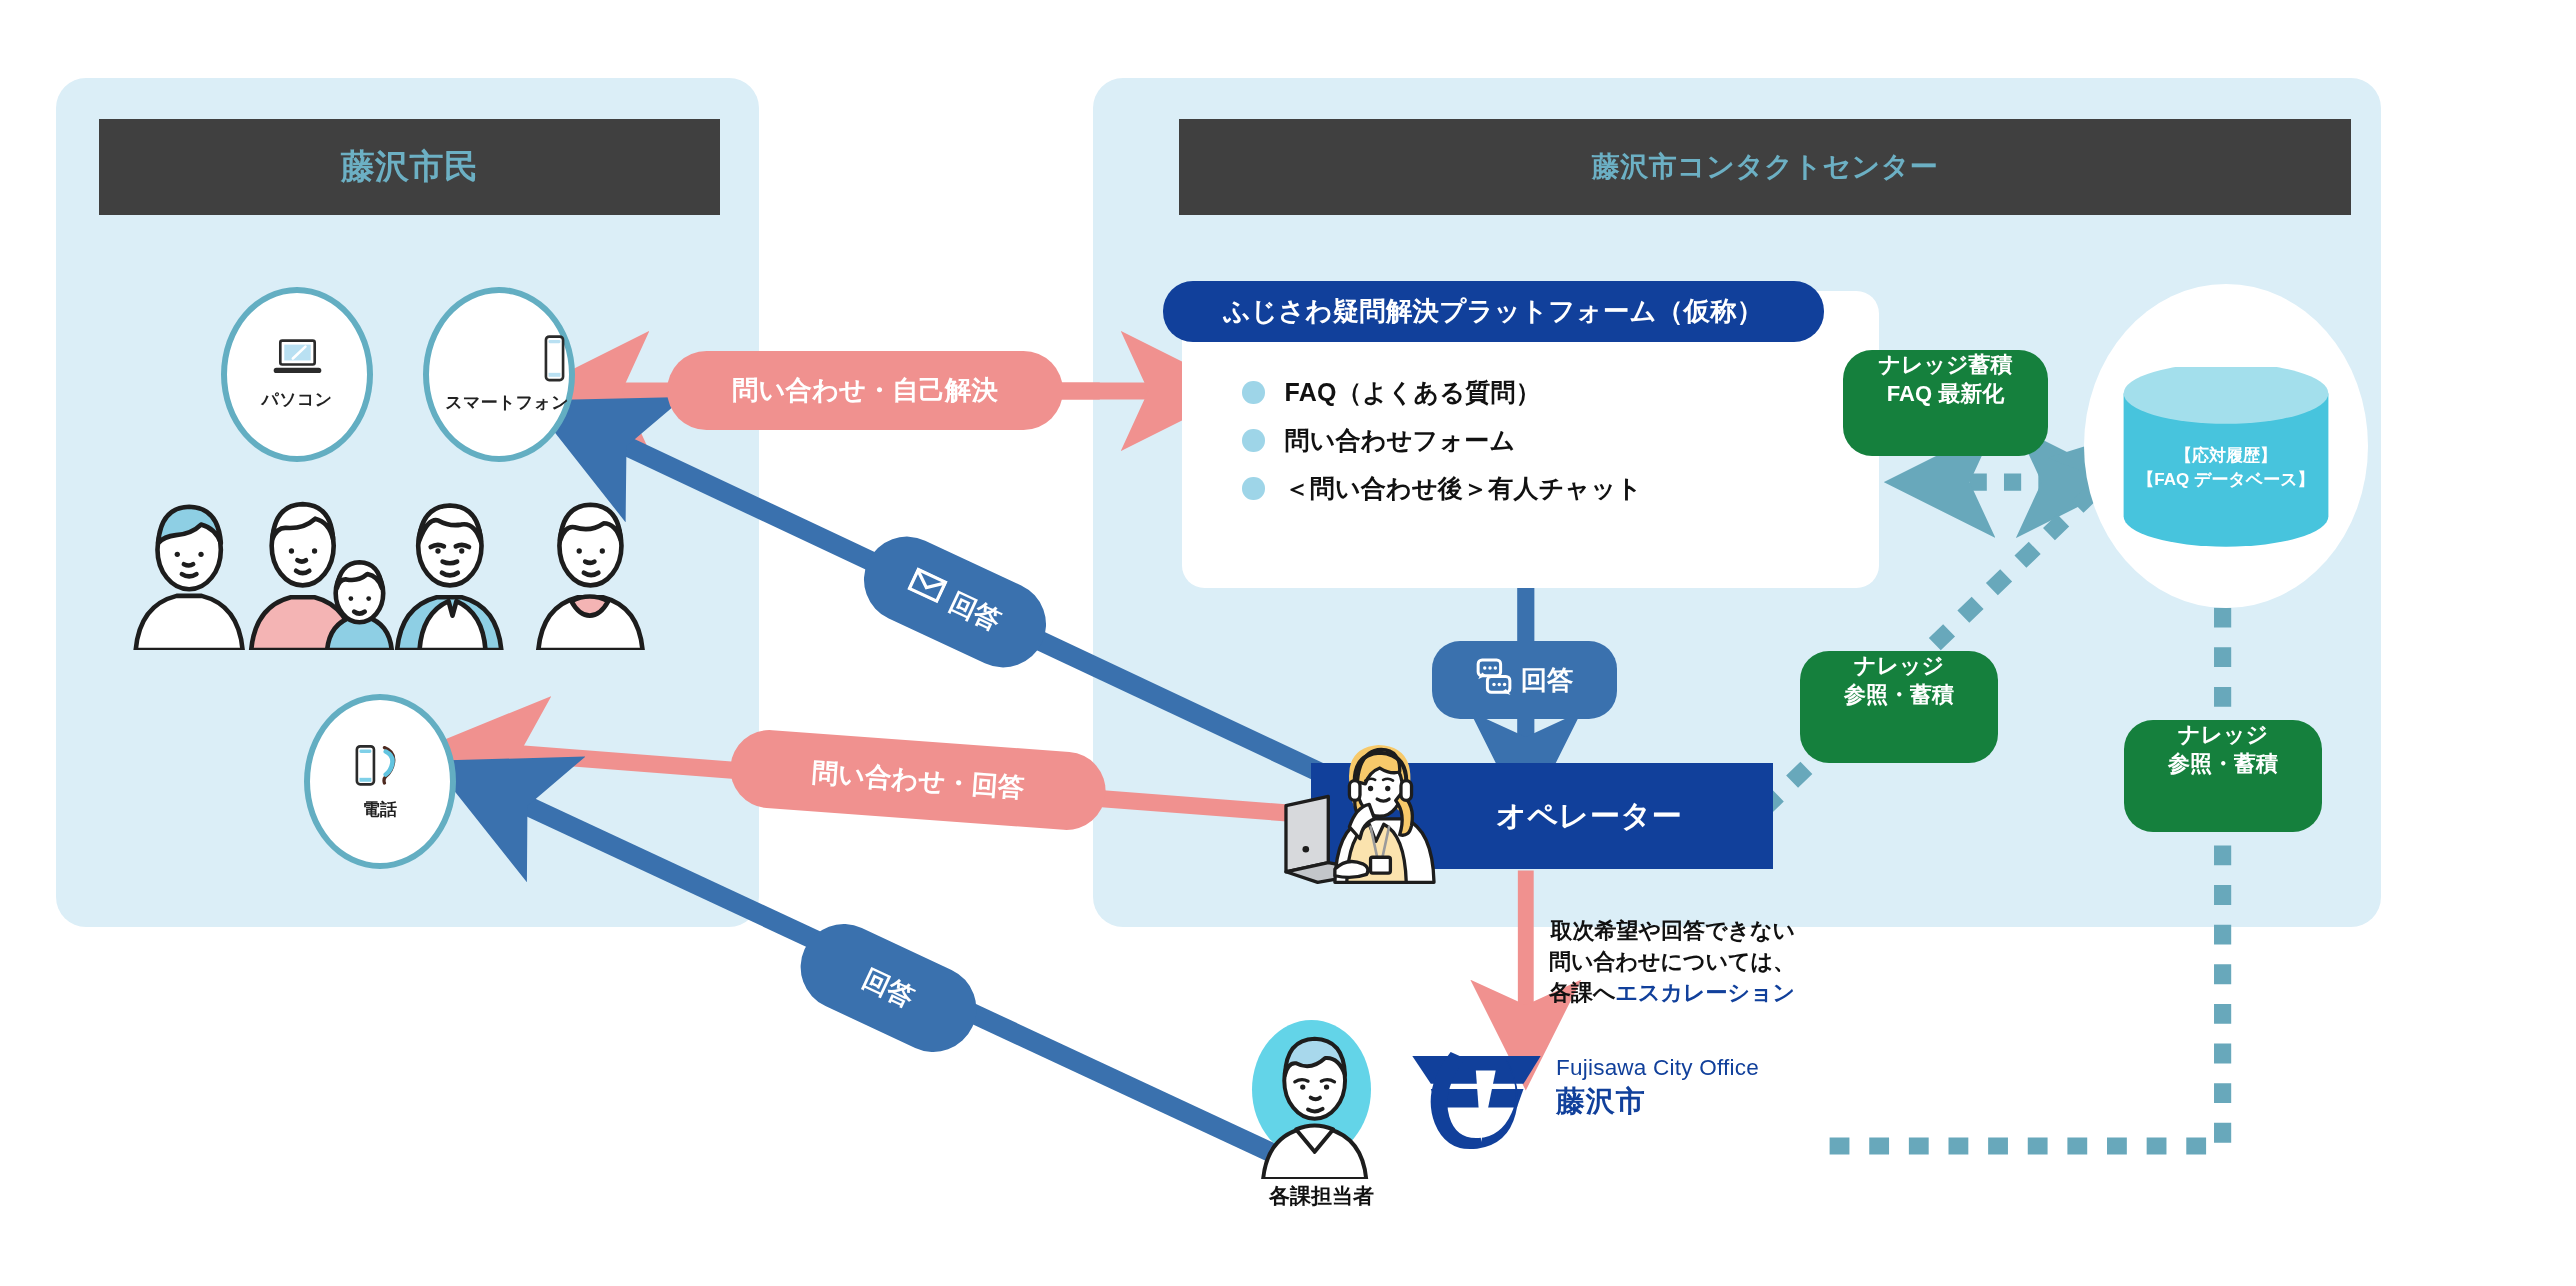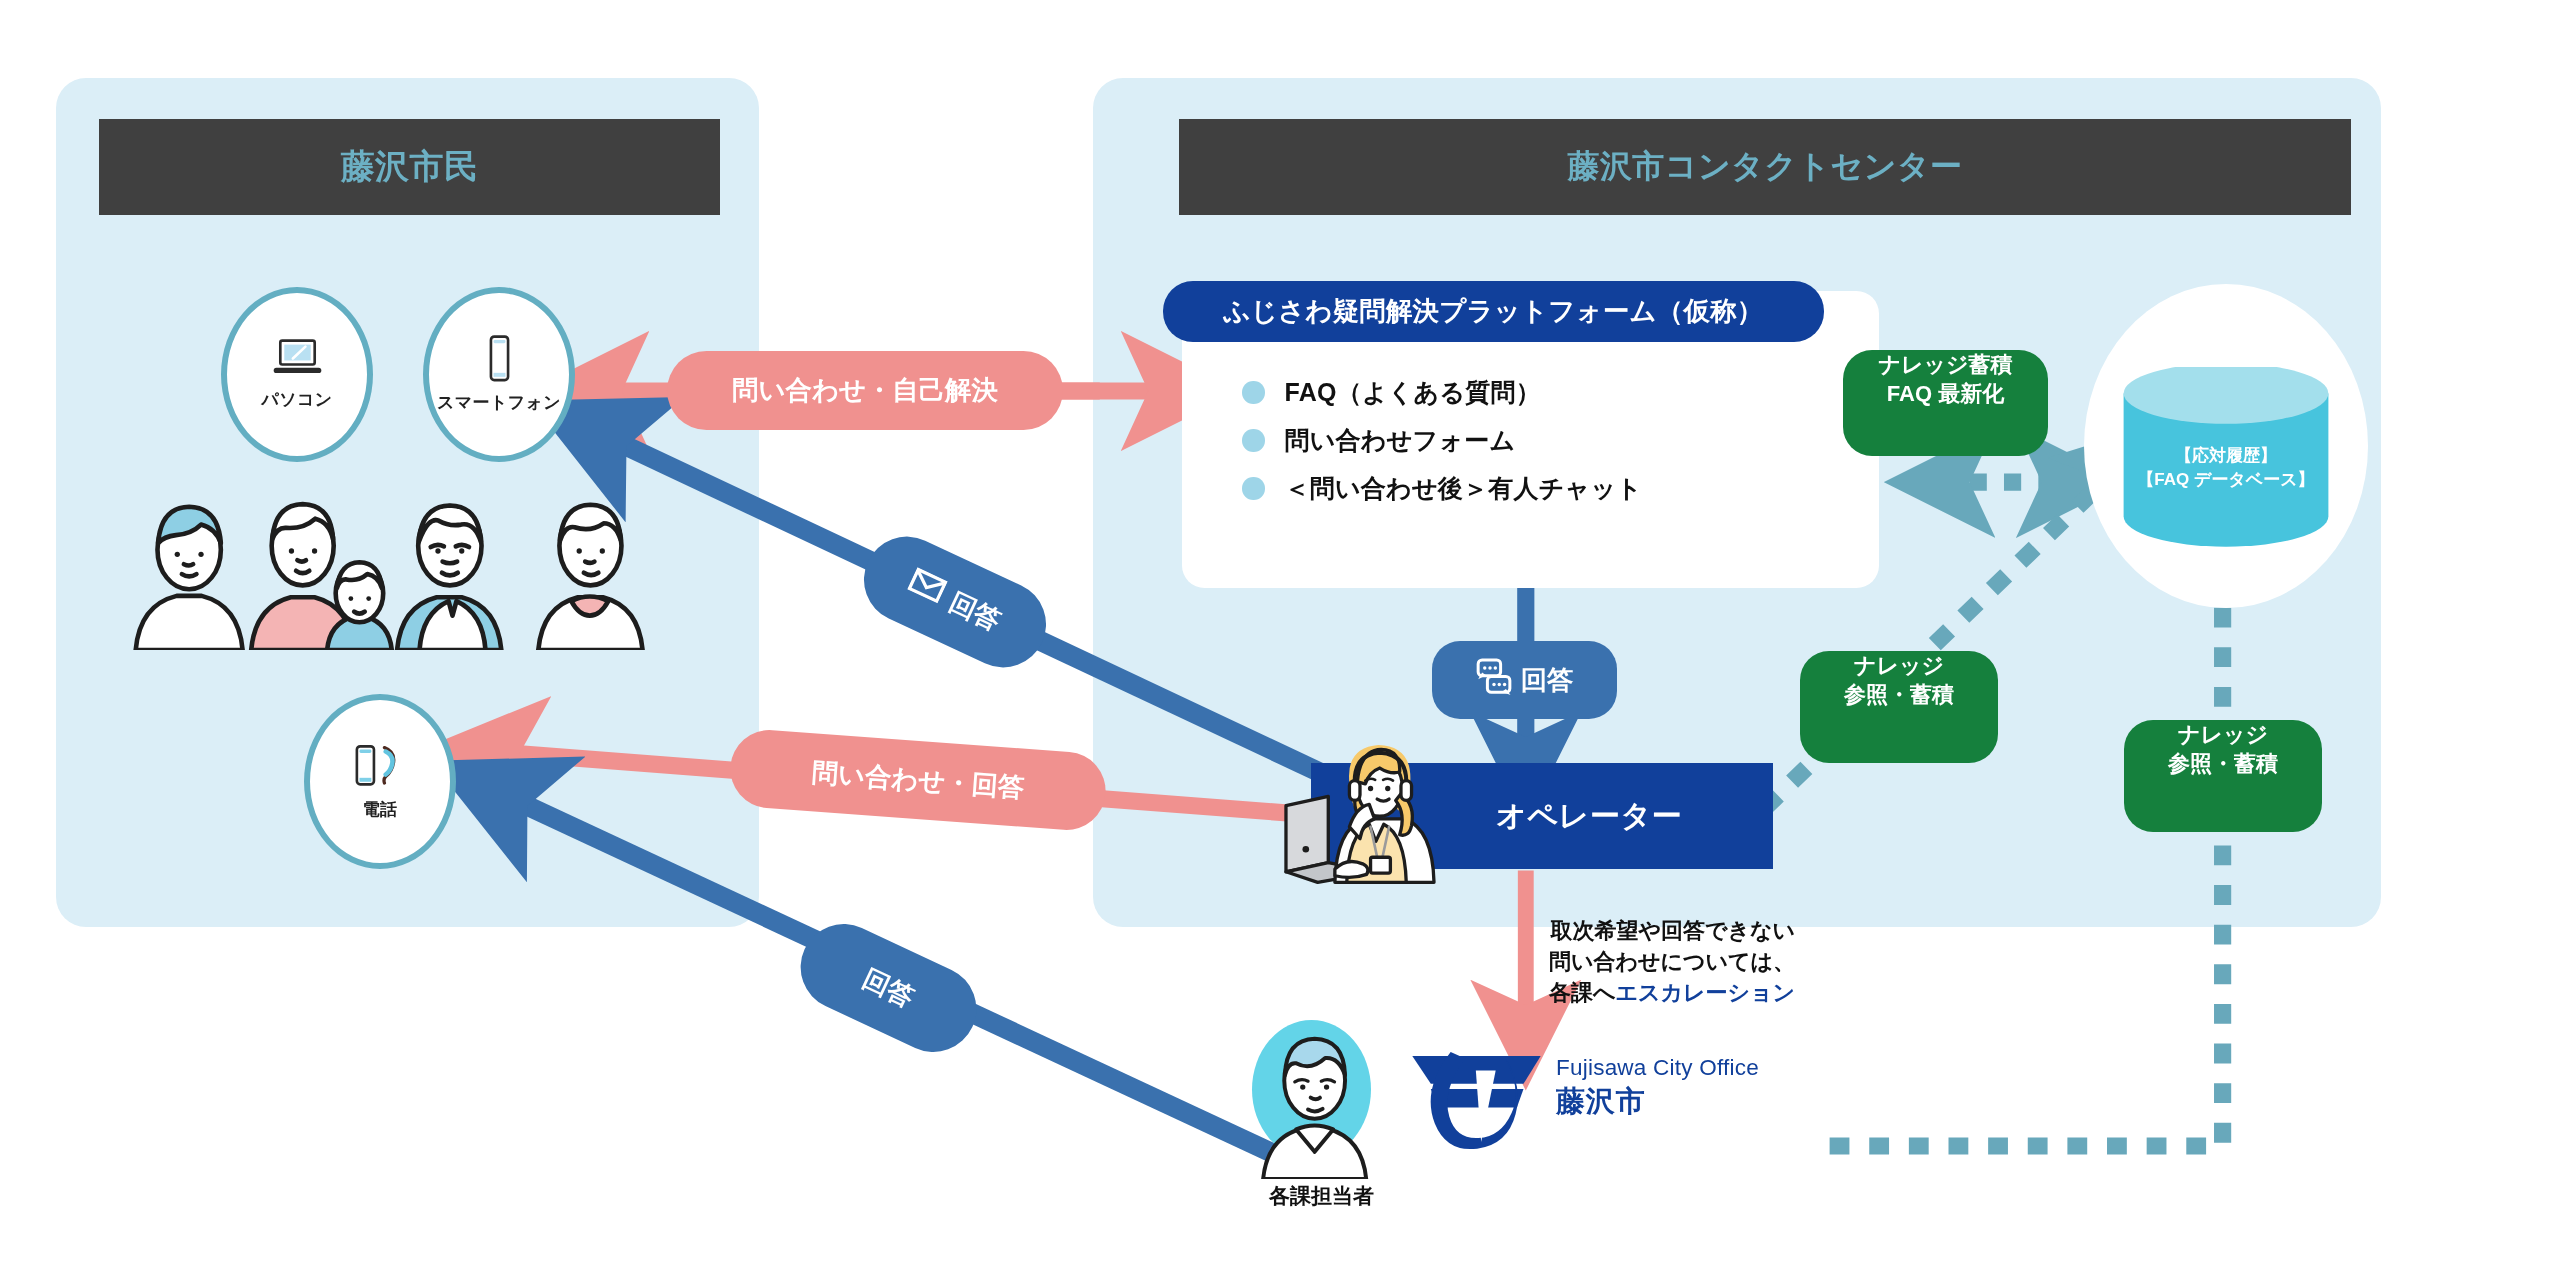--- a/index.html
+++ b/index.html
@@ -95,21 +95,21 @@
 
 <div class="stage">
 
   <div class="panel" style="left:56px;top:78px;width:703px;height:849px;"></div>
   <div class="panel" style="left:1093px;top:78px;width:1288px;height:849px;"></div>
 
   <div class="panel-title" style="left:99px;top:119px;width:621px;height:96px;">
     <span style="font-size:34px;">藤沢市民</span>
   </div>
   <div class="panel-title" style="left:1179px;top:119px;width:1172px;height:96px;">
-    <span style="font-size:32px;">藤沢市コンタクトセンター</span>
+    <span style="font-size:28px;">藤沢市コンタクトセンター</span>
   </div>
 
   <svg class="layer" viewBox="0 0 3900 1947">
     <defs>
       <marker id="roseHead" markerWidth="7" markerHeight="7" refX="3.2" refY="3.5" orient="auto" markerUnits="strokeWidth">
         <path d="M0,0 L7,3.5 L0,7 L1.6,3.5 Z" fill="#f0918f"></path>
       </marker>
       <marker id="blueHead" markerWidth="7" markerHeight="7" refX="3.2" refY="3.5" orient="auto" markerUnits="strokeWidth">
         <path d="M0,0 L7,3.5 L0,7 L1.6,3.5 Z" fill="#3a71ae"></path>
       </marker>
@@ -149,21 +149,21 @@
       <svg width="53" height="41" viewBox="0 0 80 62">
         <rect x="14" y="4" width="52" height="36" rx="3" fill="#ffffff" stroke="#2b2b2b" stroke-width="4"></rect>
         <rect x="20" y="10" width="40" height="24" fill="#b9e0f2"></rect>
         <path d="M52 13 L33 31" stroke="#ffffff" stroke-width="4" stroke-linecap="round"></path>
         <rect x="4" y="45" width="72" height="8" rx="4" fill="#2b2b2b"></rect>
       </svg>
     </span>
     <span class="dev-label">パソコン</span>
   </div>
 
-  <div class="device" style="left:423px;top:287px;width:152px;height:175px;">
+  <div class="device" style="left:423px;top:287px;width:152px;height:175px;align-items:flex-end;">
     <span>
       <svg width="29" height="48" viewBox="0 0 44 72">
         <rect x="9" y="2" width="26" height="66" rx="5" fill="#ffffff" stroke="#2b2b2b" stroke-width="4"></rect>
         <rect x="13" y="7" width="18" height="5" rx="2" fill="#b9e0f2"></rect>
         <rect x="13" y="57" width="18" height="6" fill="#b9e0f2"></rect>
       </svg>
     </span>
     <span class="dev-label">スマートフォン</span>
   </div>
 

